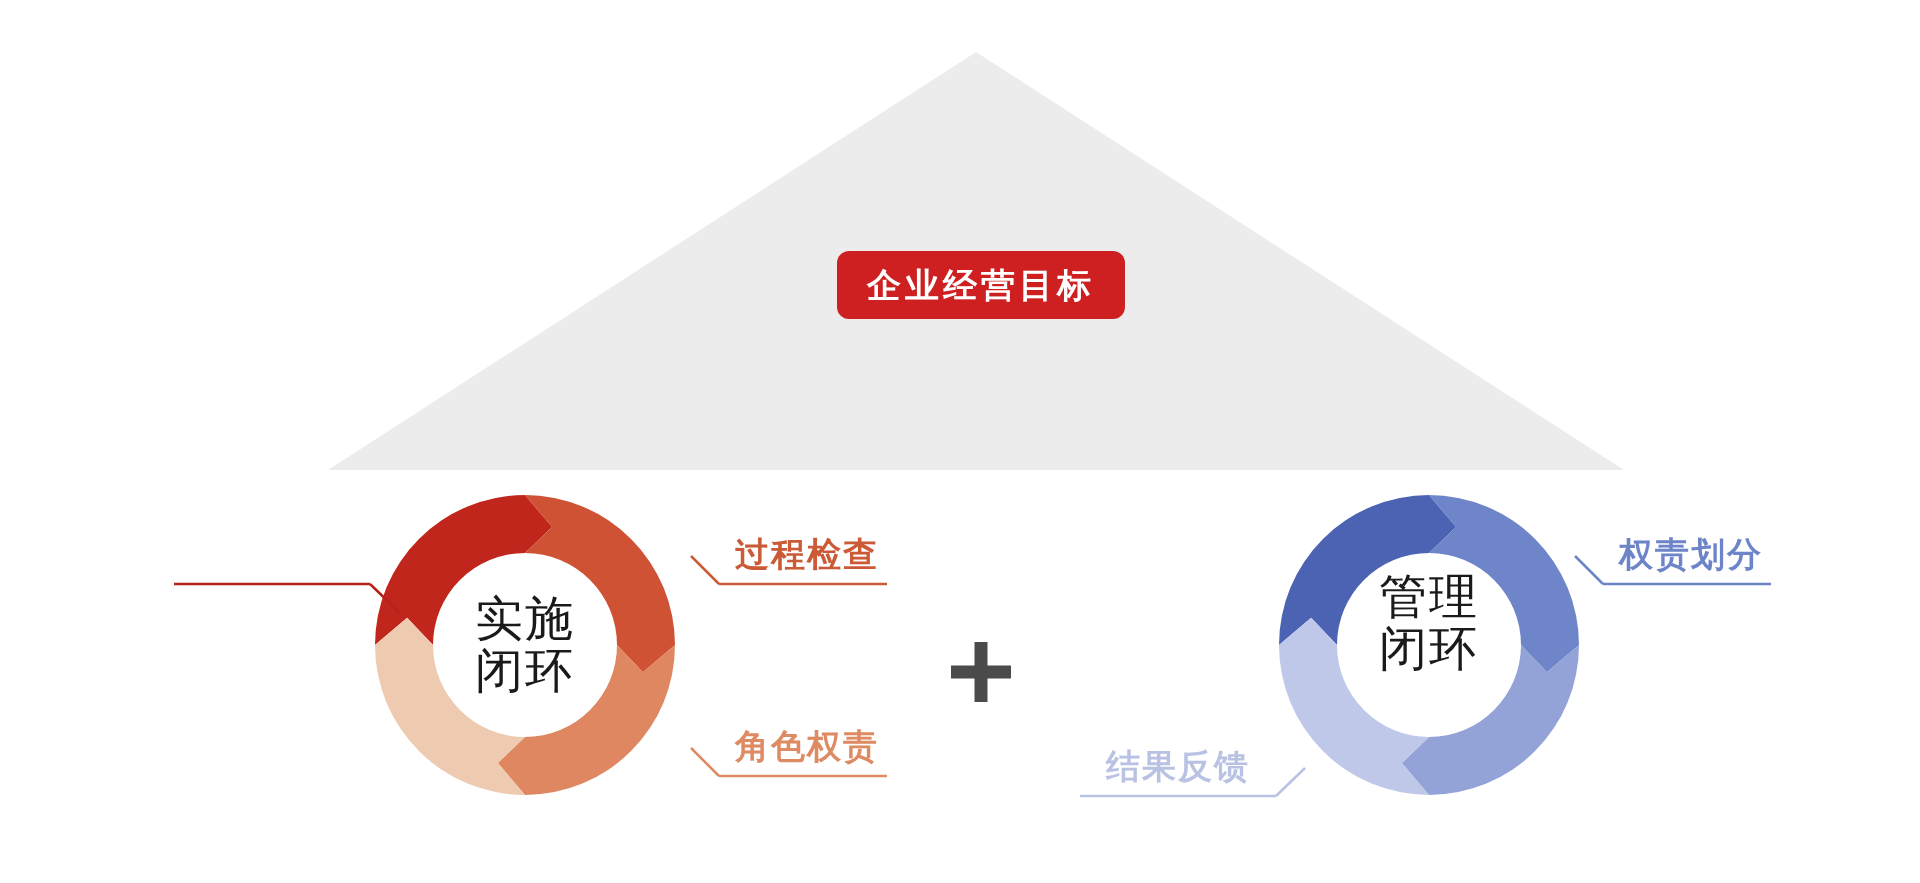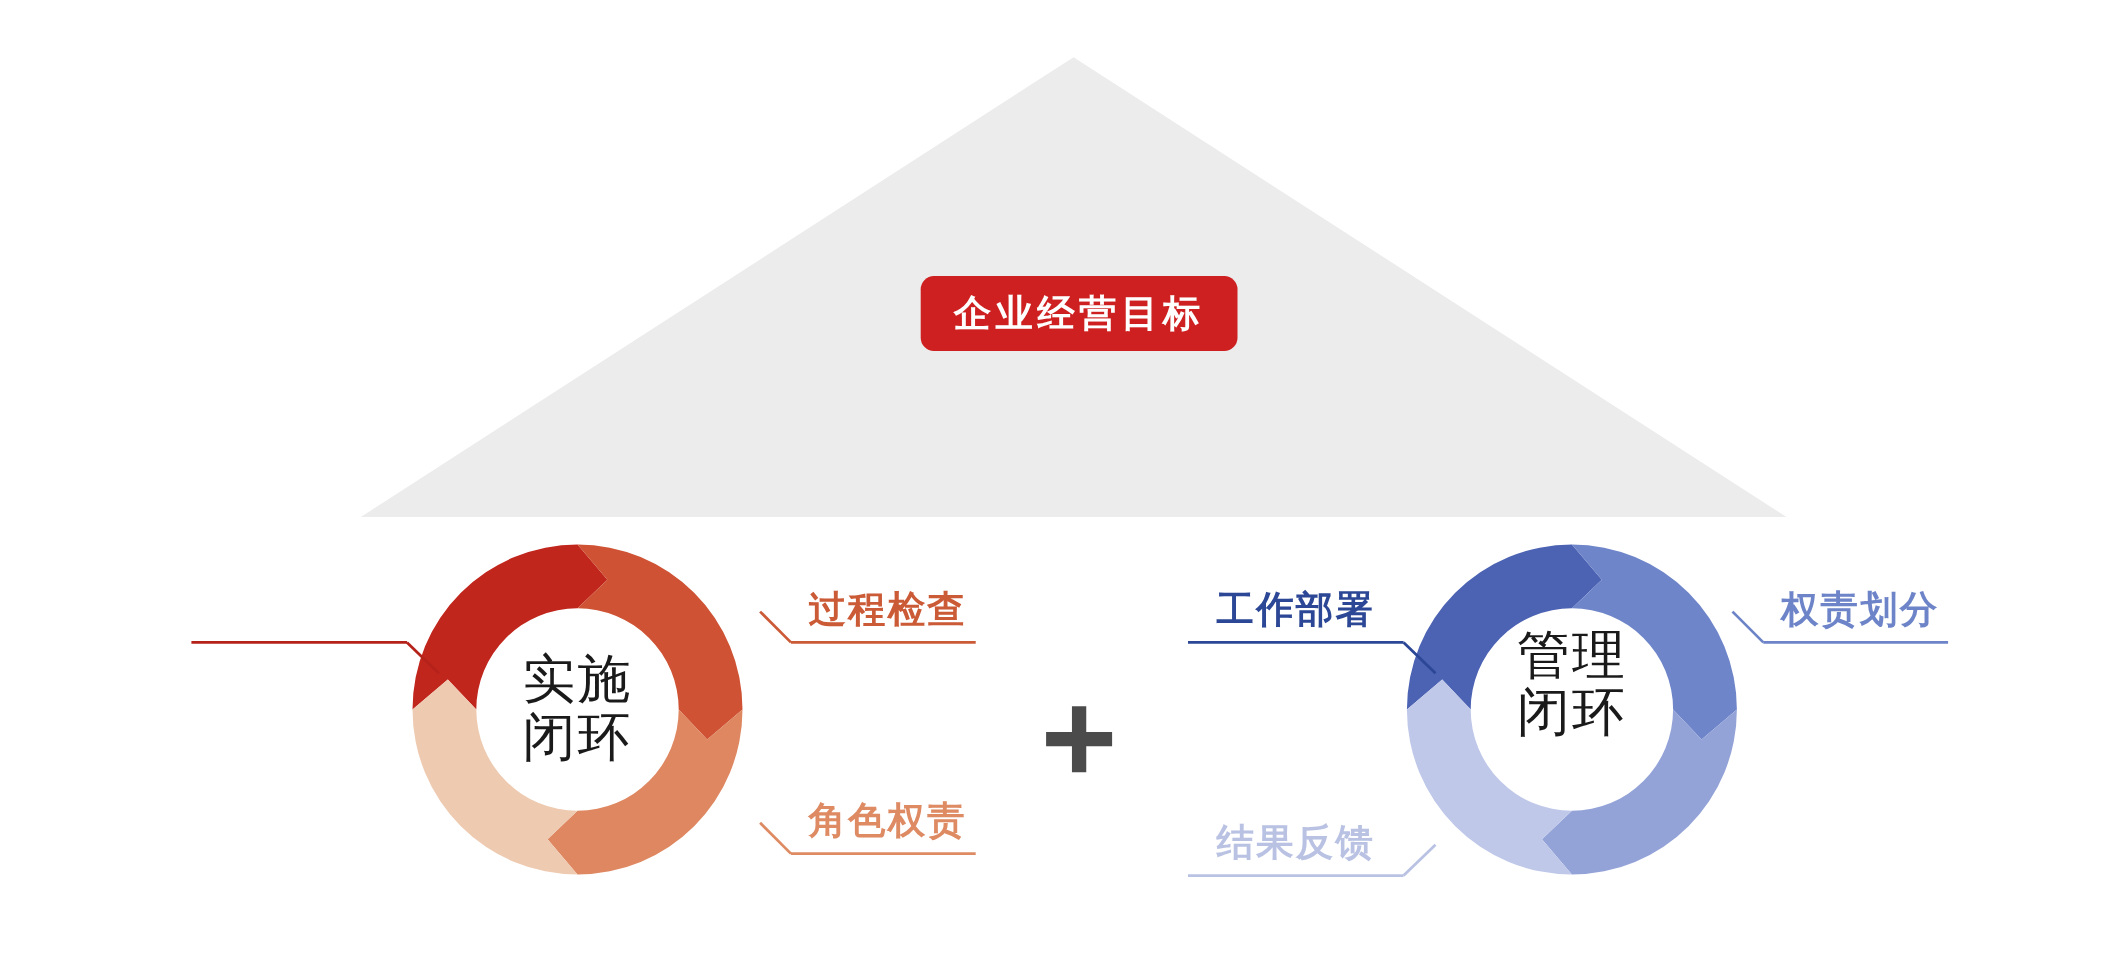--- a/index.html
+++ b/index.html
@@ -102,27 +102,20 @@
 
 
   <div class="callout br" style="left: 688px; top: 724px; color: rgb(222, 138, 99);">
     <div class="txt">角色权责</div>
     <svg width="232" height="86">
       <line x1="3" y1="24" x2="31" y2="52"></line>
       <line x1="31" y1="52" x2="199" y2="52"></line>
     </svg>
   </div>
 
-  <div class="callout tl" style="left: 1079px; top: 532px; color: rgb(43, 71, 149);">
-    <div class="txt">工作部署</div>
-    <svg width="232" height="86">
-      <line x1="1" y1="52" x2="197" y2="52"></line>
-      <line x1="197" y1="52" x2="226" y2="80"></line>
-    </svg>
-  </div>
 
   <div class="callout bl" style="left: 1079px; top: 744px; color: rgb(185, 194, 227);">
     <div class="txt">结果反馈</div>
     <svg width="232" height="86">
       <line x1="1" y1="52" x2="197" y2="52"></line>
       <line x1="197" y1="52" x2="226" y2="24"></line>
     </svg>
   </div>
 
   <div class="callout tr" style="left: 1572px; top: 532px; color: rgb(109, 133, 200);">

